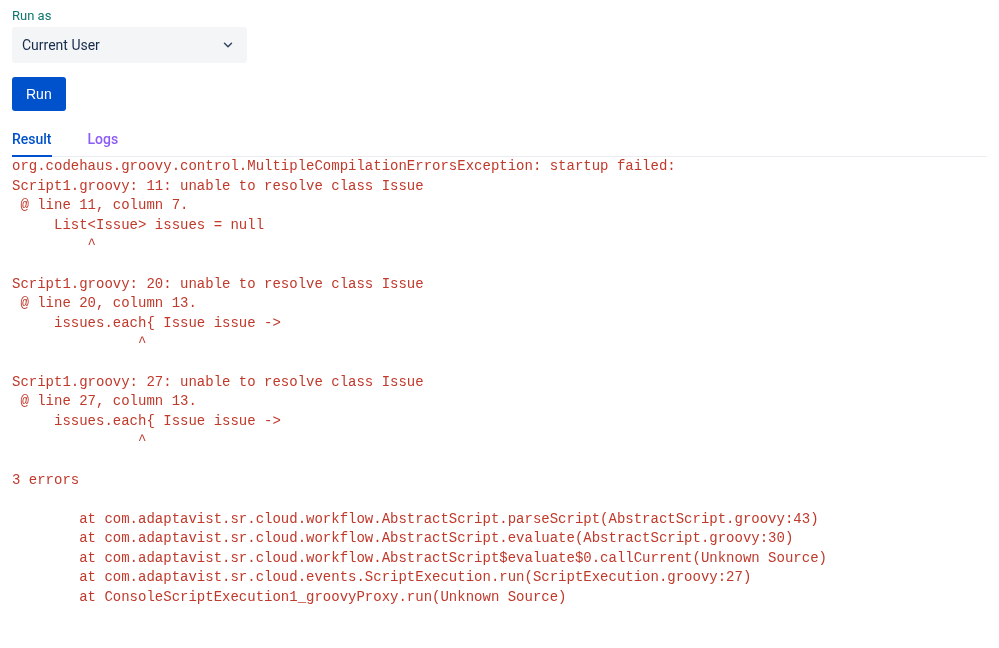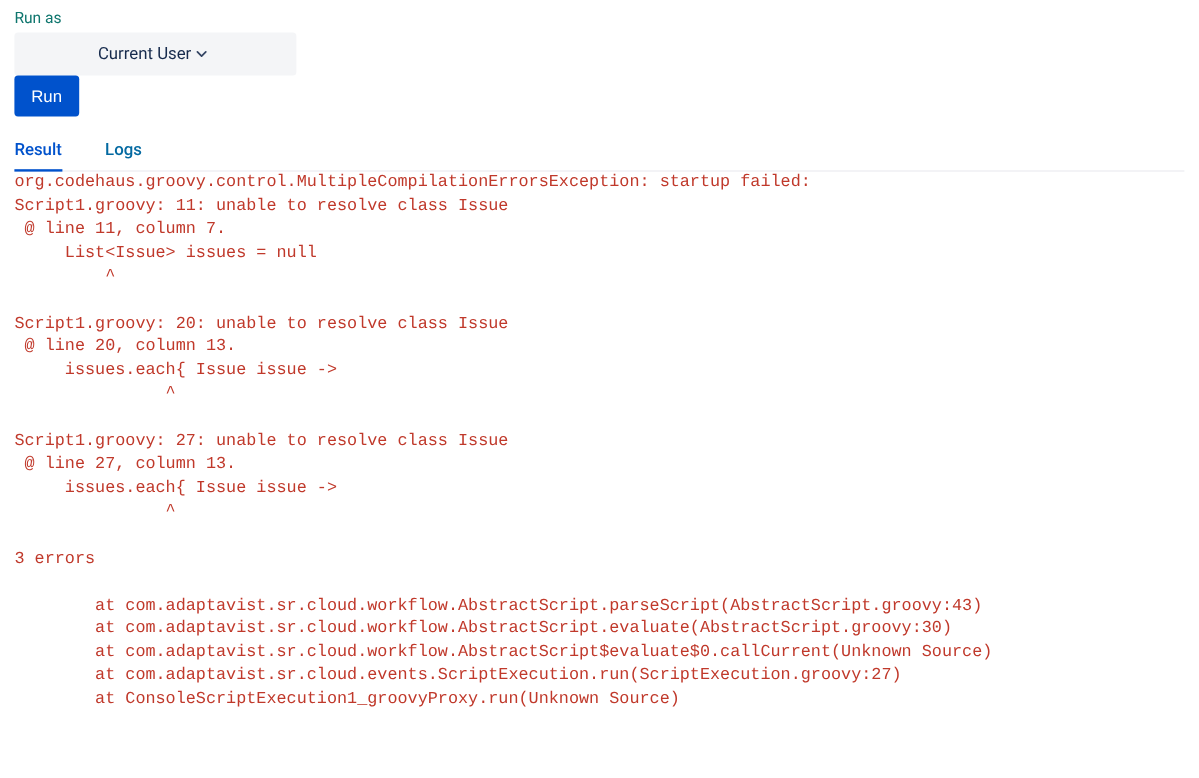--- a/index.html
+++ b/index.html
@@ -12,55 +12,56 @@
       width: 999px;
     }
     .field-label {
       color: #0f766e;
       font-size: 13px;
       margin-bottom: 4px;
     }
     .dropdown {
       display: flex;
       align-items: center;
-      justify-content: center;
+      justify-content: space-between;
       background: #f4f5f7;
       border-radius: 3px;
       width: 235px;
       height: 36px;
       padding: 0 10px;
       cursor: pointer;
       color: #172b4d;
     }
     .dropdown .chev {
       width: 18px; height: 18px;
       display: flex; align-items: center; justify-content: center;
       color: #344563;
     }
     .run-btn {
+      margin-top: 14px;
       background: #0052cc;
       color: #fff;
       border: none;
       border-radius: 3px;
       height: 34px;
       padding: 0 14px;
       font-size: 14px;
       font-weight: 500;
       cursor: pointer;
     }
     .tabs {
       display: flex;
       gap: 36px;
       margin-top: 20px;
       border-bottom: 1px solid #ebecf0;
     }
     .tab {
       padding-bottom: 8px;
       cursor: pointer;
-      color: #0369a1;
+      color: #8b5cf6;
       font-size: 14px;
       font-weight: 500;
     }
     .tab.active {
       color: #0052cc;
       border-bottom: 2px solid #0052cc;
       margin-bottom: -1px;
     }
     .output {
       font-family: Menlo, Consolas, "Courier New", monospace;

